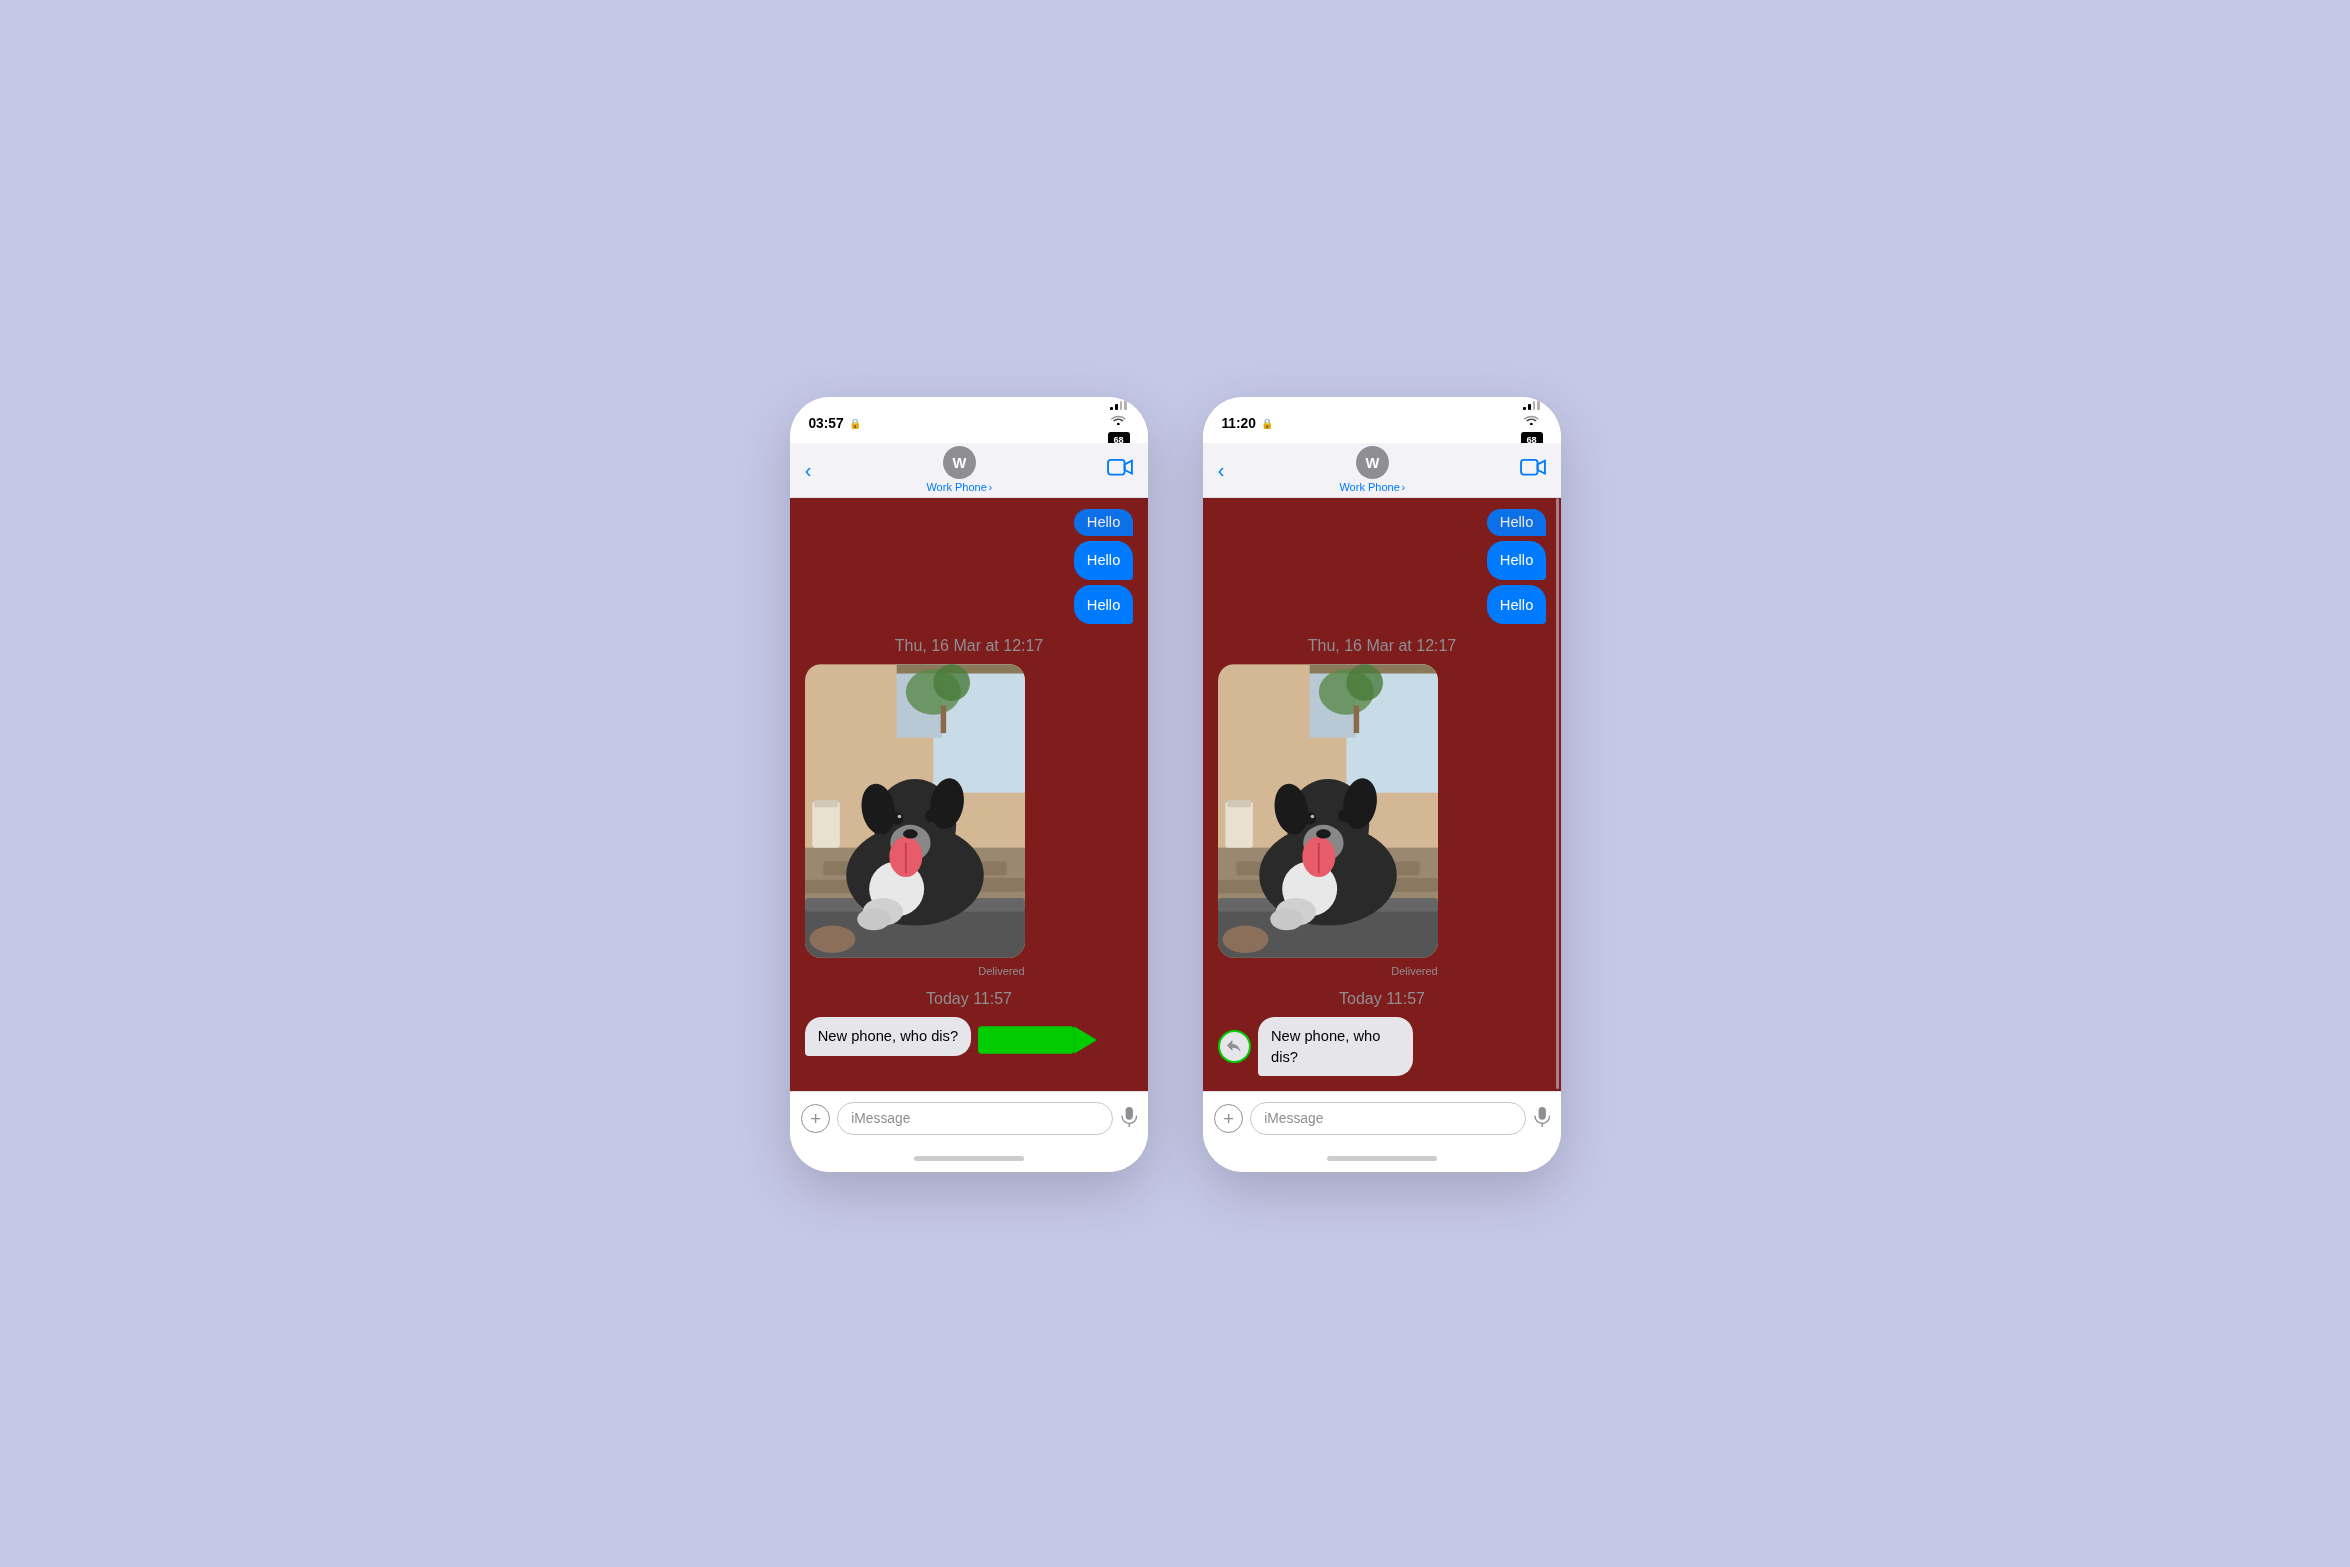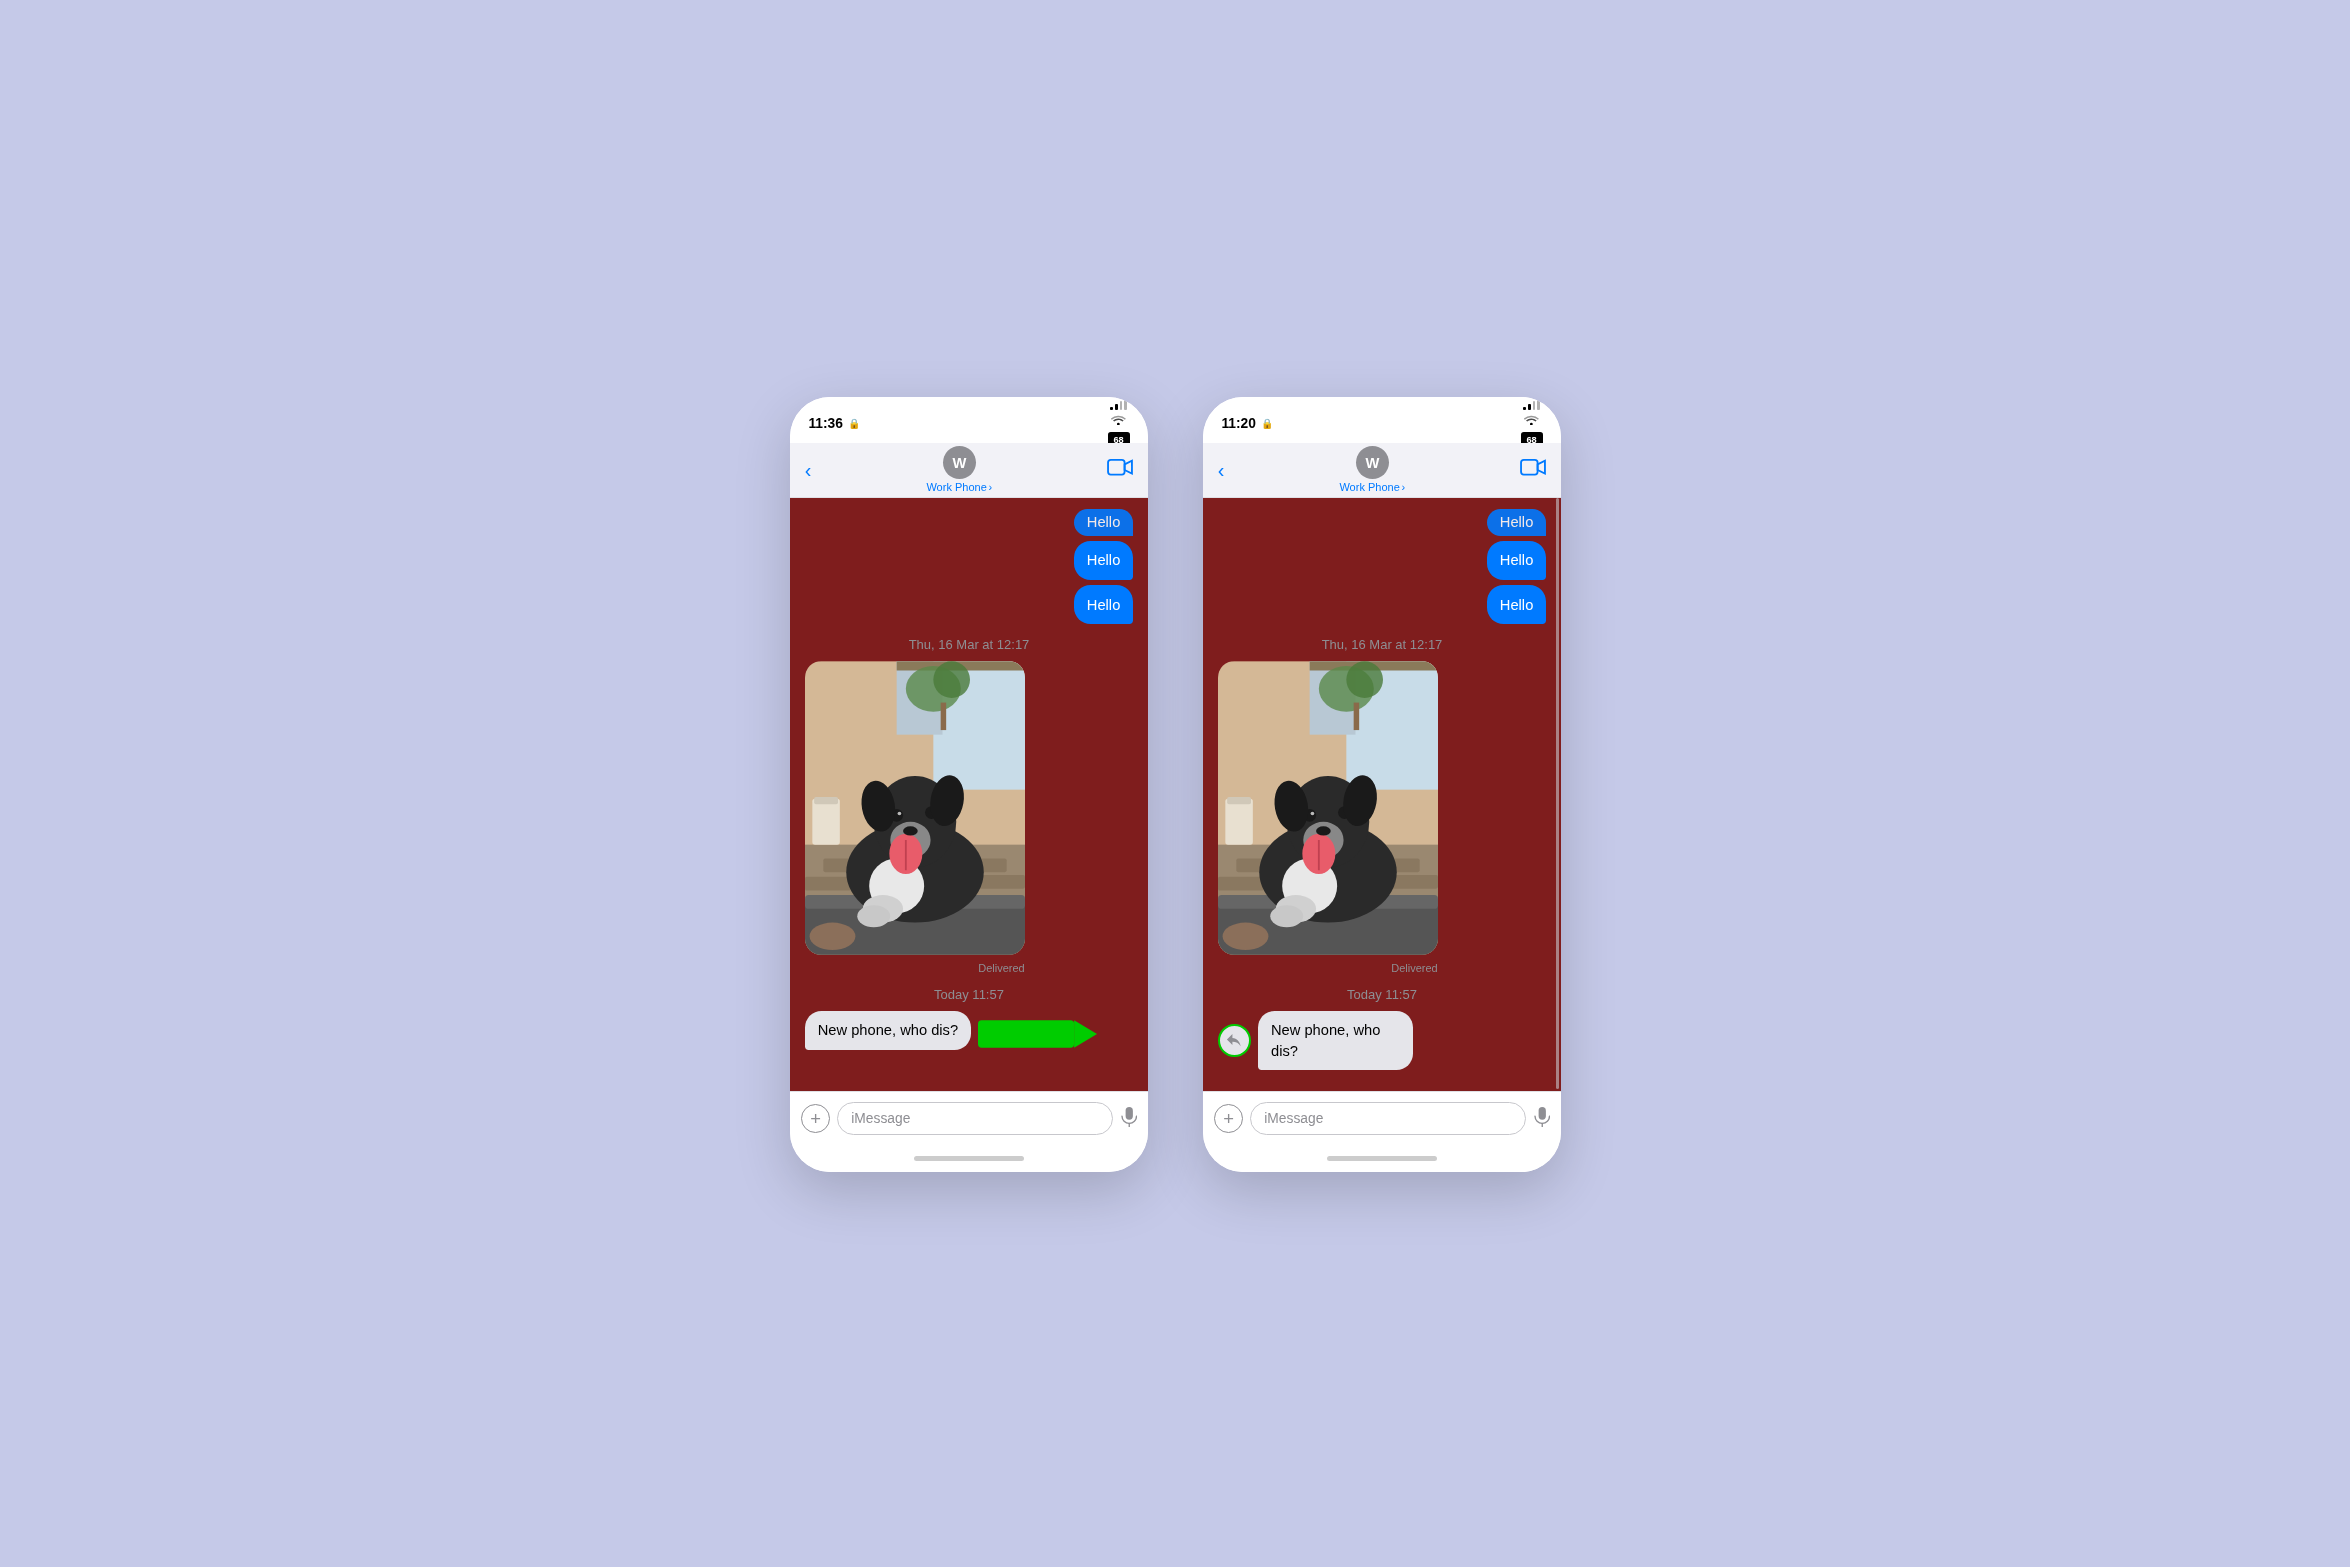--- a/index.html
+++ b/index.html
@@ -168,21 +168,21 @@
 
     .message-bubble.received {
       background: #e5e5ea;
       color: #000;
       align-self: flex-start;
       border-bottom-left-radius: 3.7px;
     }
 
     .message-timestamp {
       text-align: center;
-      font-size: 13px;
+      font-size: 16px;
       color: #8e8e93;
       margin: 7.3px 0 3.7px 0;
     }
 
     .delivered-text {
       font-size: 11px;
       color: #8e8e93;
       text-align: right;
       margin-top: 1px;
     }
@@ -285,21 +285,21 @@
       opacity: 0.6;
     }
   </style>
 </head>
 <body>
 
 <div class="phone-frame">
 
   <div class="status-bar">
     <div class="status-time">
-      <span>11:36</span>
+      <span>03:57</span>
       <span style="font-size:10px; margin-left:1.8px;">🔒</span>
     </div>
     <div class="status-icons">
       <div class="signal-bars">
         <div class="signal-bar" style="height:3.7px;"></div>
         <div class="signal-bar" style="height:6.4px;"></div>
         <div class="signal-bar" style="height:9.2px; opacity:0.3;"></div>
         <div class="signal-bar" style="height:11px; opacity:0.3;"></div>
       </div>
       <span class="wifi-icon">

